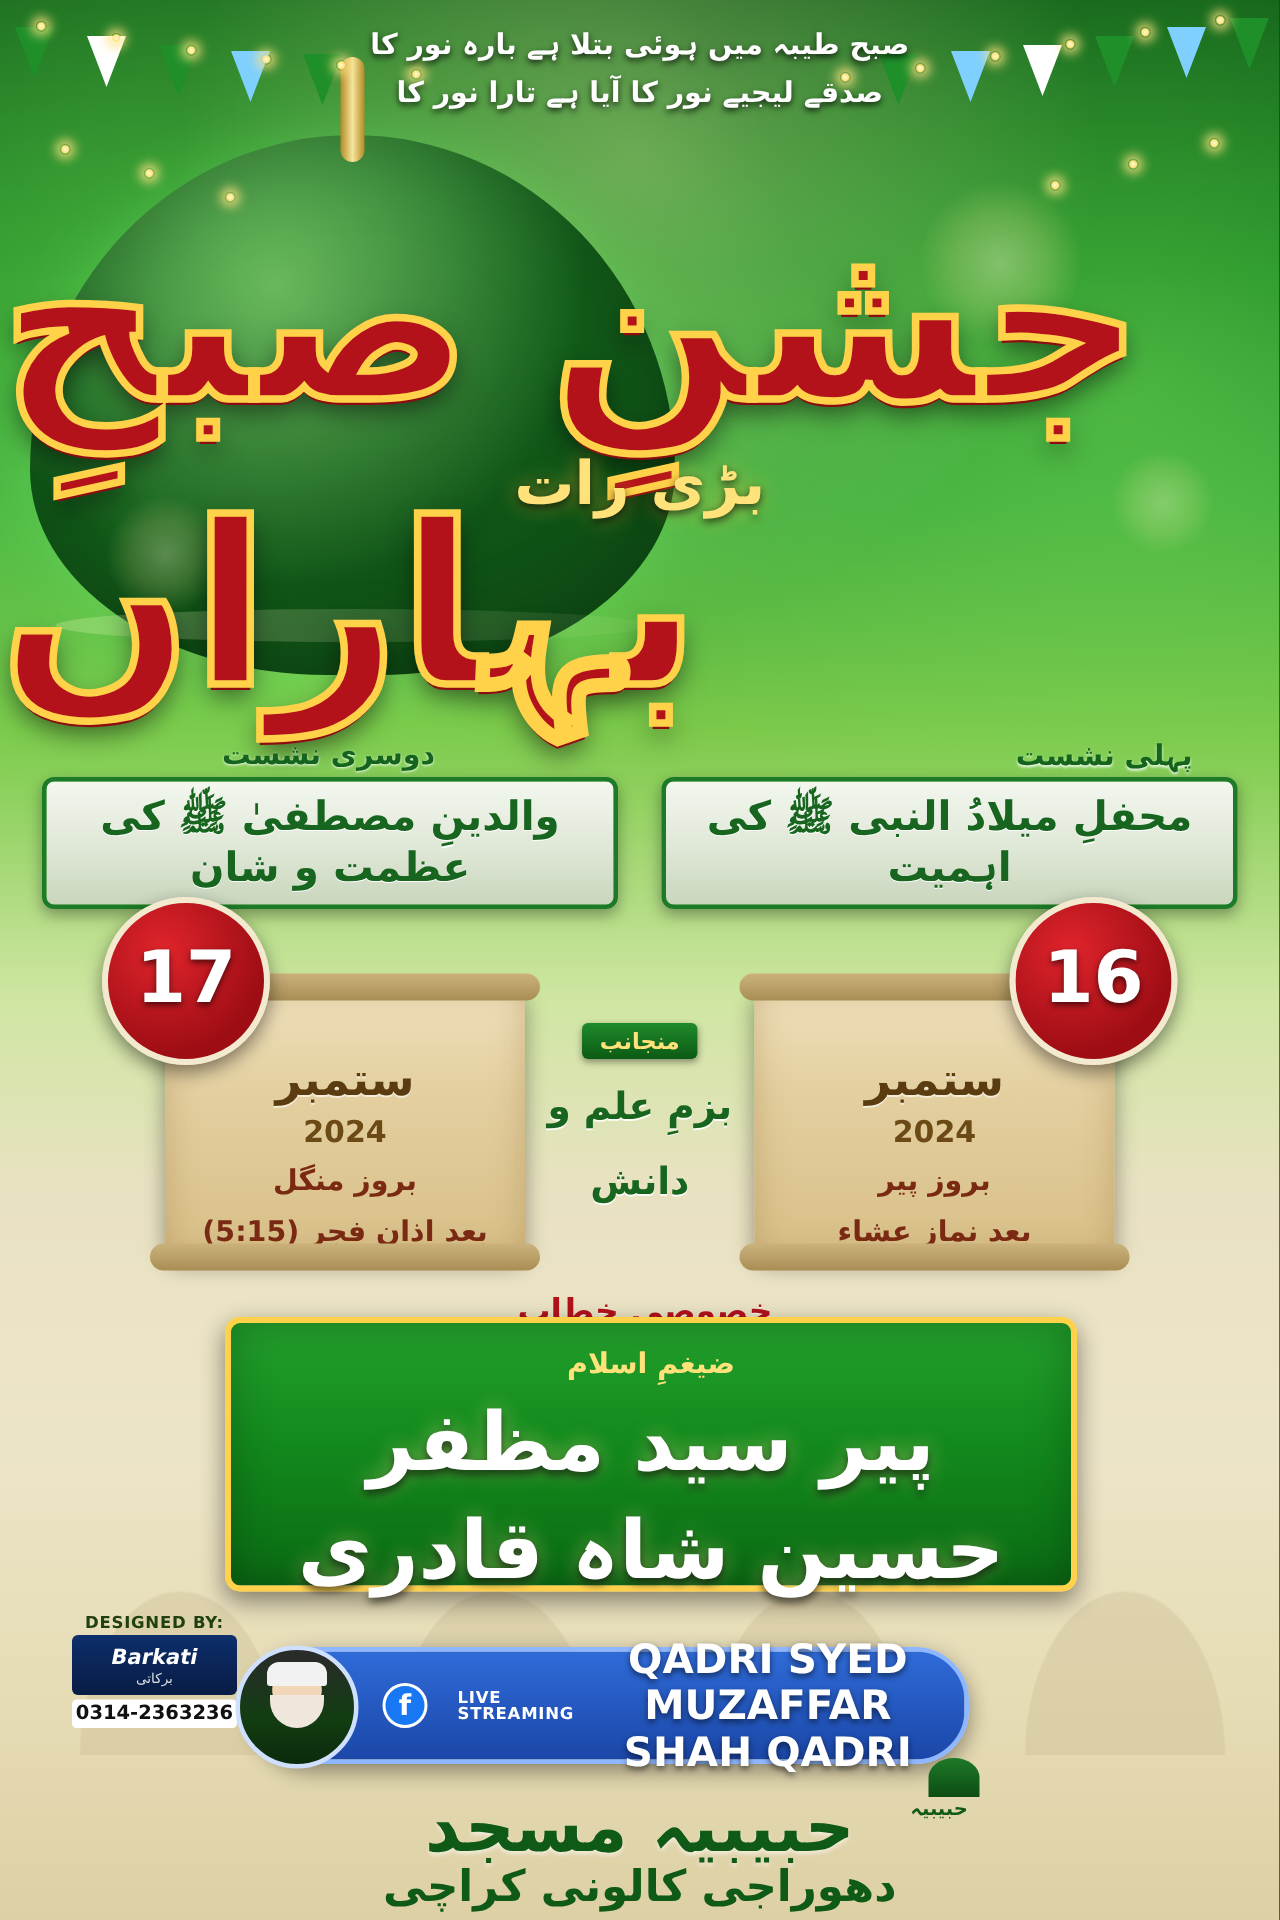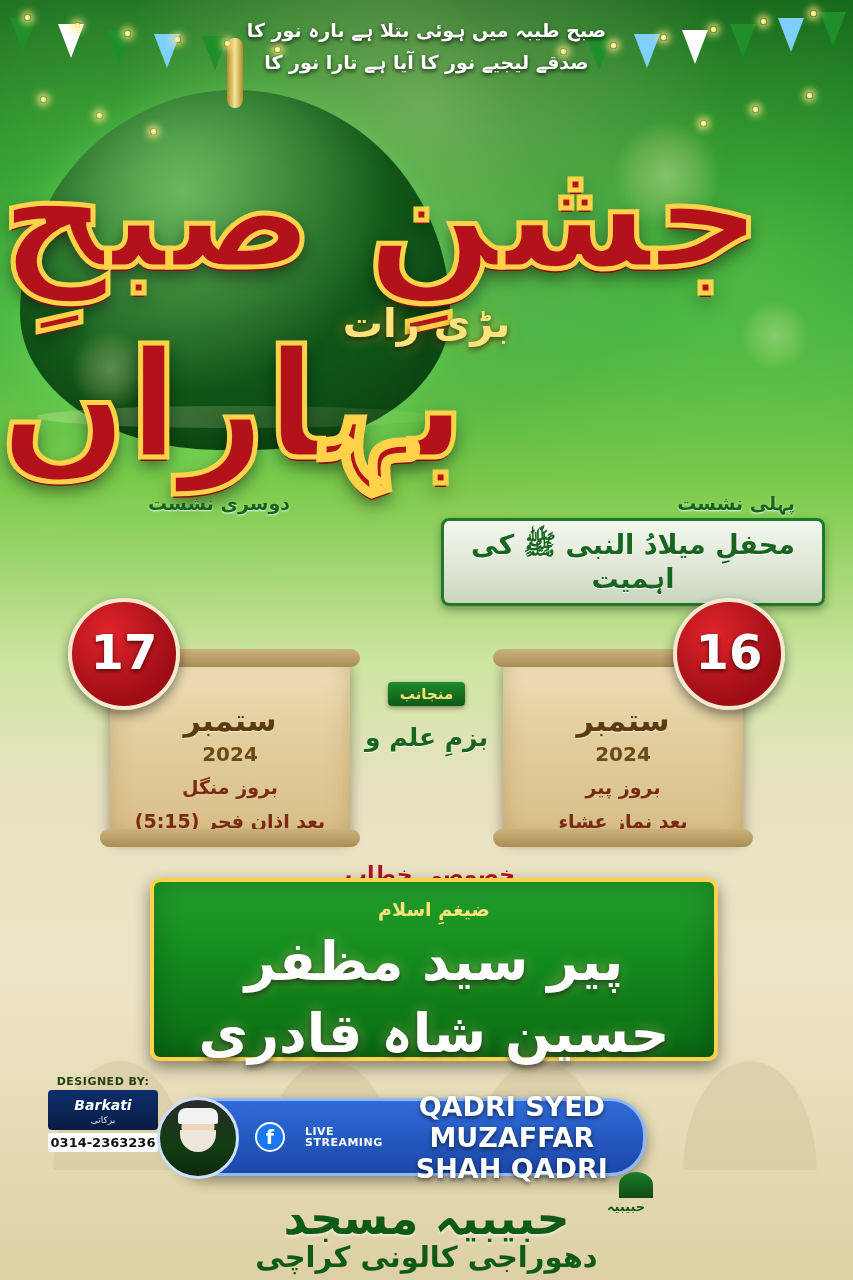--- a/index.html
+++ b/index.html
@@ -289,20 +289,23 @@
   </div>
   <div class="title-sub">بڑی رات</div>
 
   <div class="sessions">
     <div class="session-tag right">پہلی نشست</div>
     <div class="session right">
       <div class="txt">محفلِ میلادُ النبی ﷺ کی اہمیت</div>
     </div>
 
     <div class="session-tag left">دوسری نشست</div>
+    <div class="session left">
+      <div class="txt">والدینِ مصطفیٰ ﷺ کی عظمت و شان</div>
+    </div>
   </div>
 
   <div class="scrolls">
 
     <div class="scroll right">
       <div class="month">ستمبر</div>
       <div class="yr">2024</div>
       <div class="when">بروز پیر</div>
       <div class="when">بعد نمازِ عشاء</div>
     </div>
@@ -312,20 +315,21 @@
       <div class="month">ستمبر</div>
       <div class="yr">2024</div>
       <div class="when">بروز منگل</div>
       <div class="when">بعد اذانِ فجر (5:15)</div>
     </div>
     <div class="badge left">17</div>
 
     <div class="center-tag">
       <div class="ribbon">منجانب</div>
       <div class="line">بزمِ علم و</div>
+      <div class="line">دانش</div>
     </div>
   </div>
 
   <div class="sp-top" style="top:862px;left:150px;width:560px;position:absolute;text-align:center;">خصوصی خطاب</div>
   <div class="speaker-panel">
     <div class="sp-small">ضیغمِ اسلام</div>
     <div class="sp-name">پیر سید مظفر حسین شاہ قادری</div>
   </div>
 
   <div class="designer">

